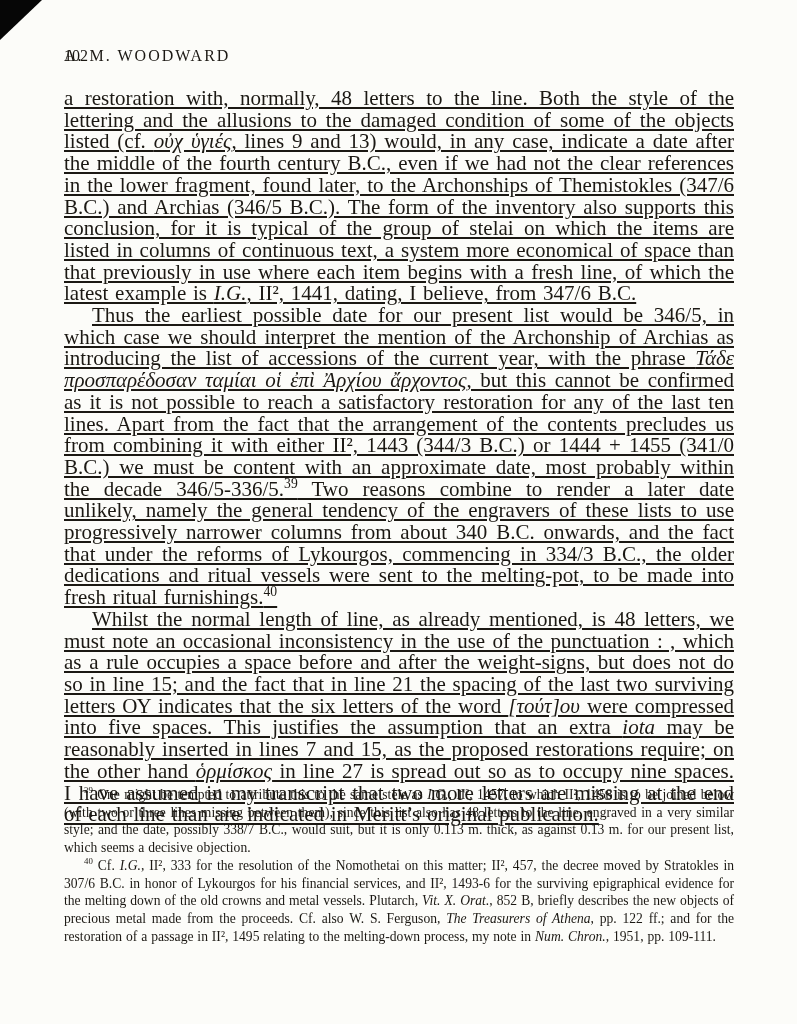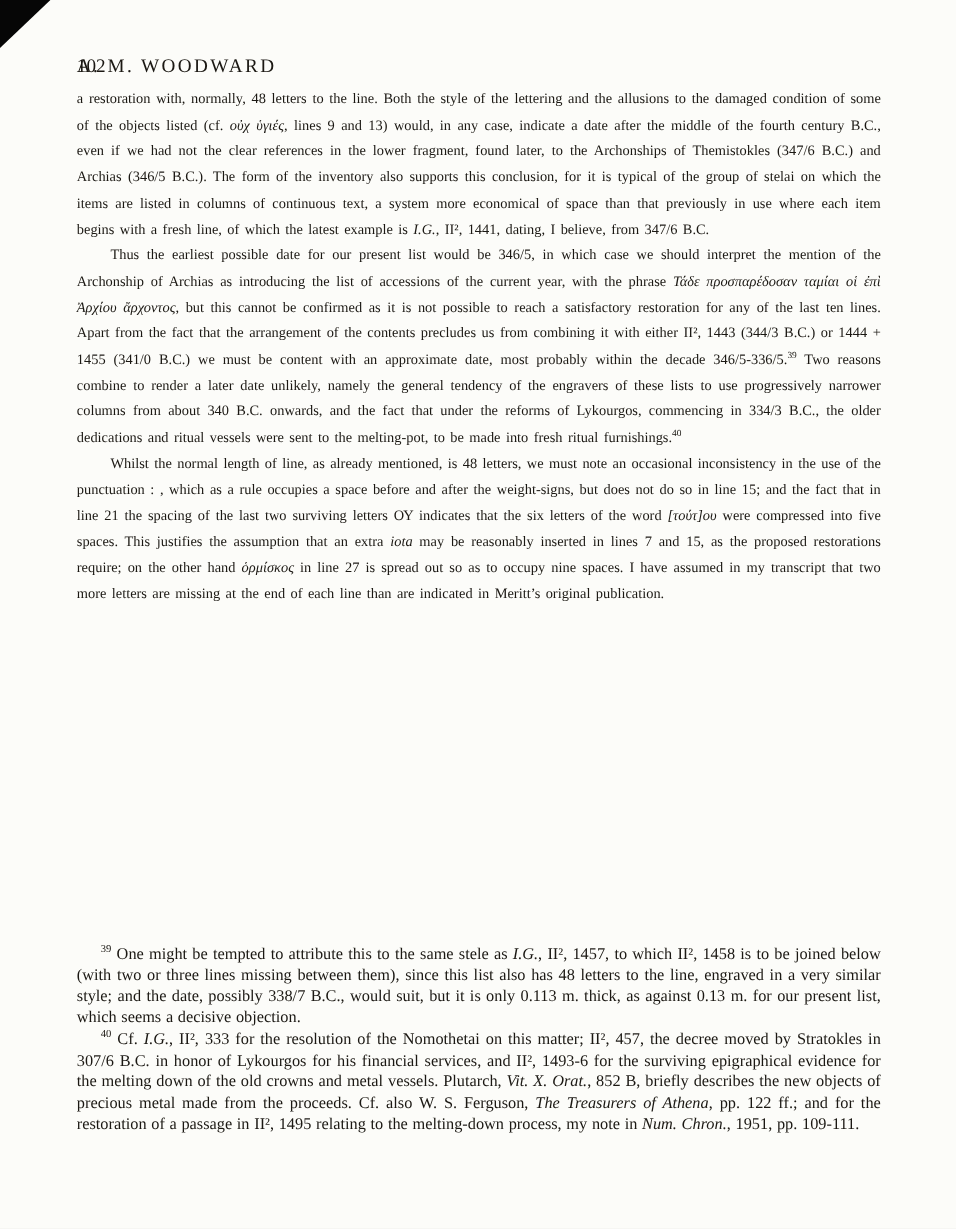--- a/index.html
+++ b/index.html
@@ -36,27 +36,28 @@
     left: 0; top: 0;
   }
   .running-head {
     position: absolute;
     left: 0; right: 0;
     text-align: left;
     letter-spacing: 2px;
   }
   .body-text {
     position: absolute;
-    top: 72px;
+    top: 88px;
     left: 64px;
     width: 670px;
     text-align: justify;
-    font-size: 12px;
+    font-size: 21px;
     line-height: 21.7px;
     word-spacing: 1.5px;
+    text-decoration: underline;
   }
   .body-text p { margin: 0; }
   .body-text p.indent { text-indent: 28px; }
   .footnotes {
     position: absolute;
     top: 786px;
     left: 64px;
     width: 670px;
     text-align: justify;
     font-size: 13.6px;

